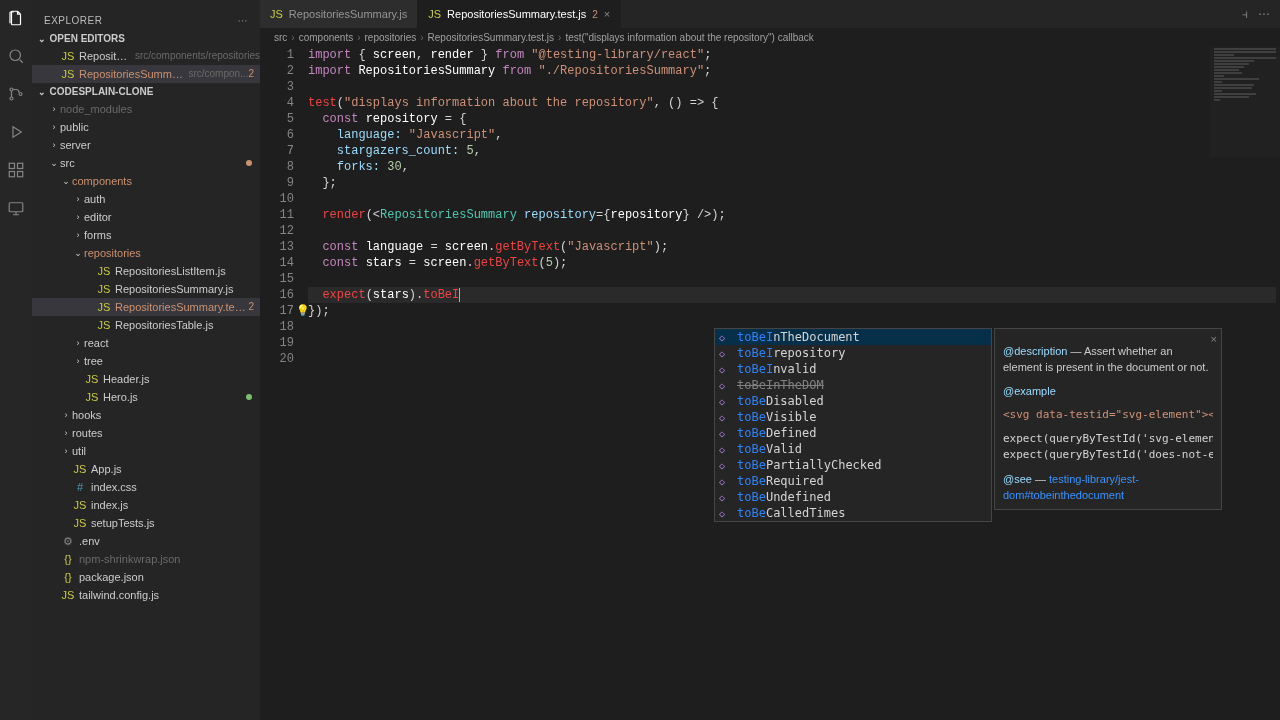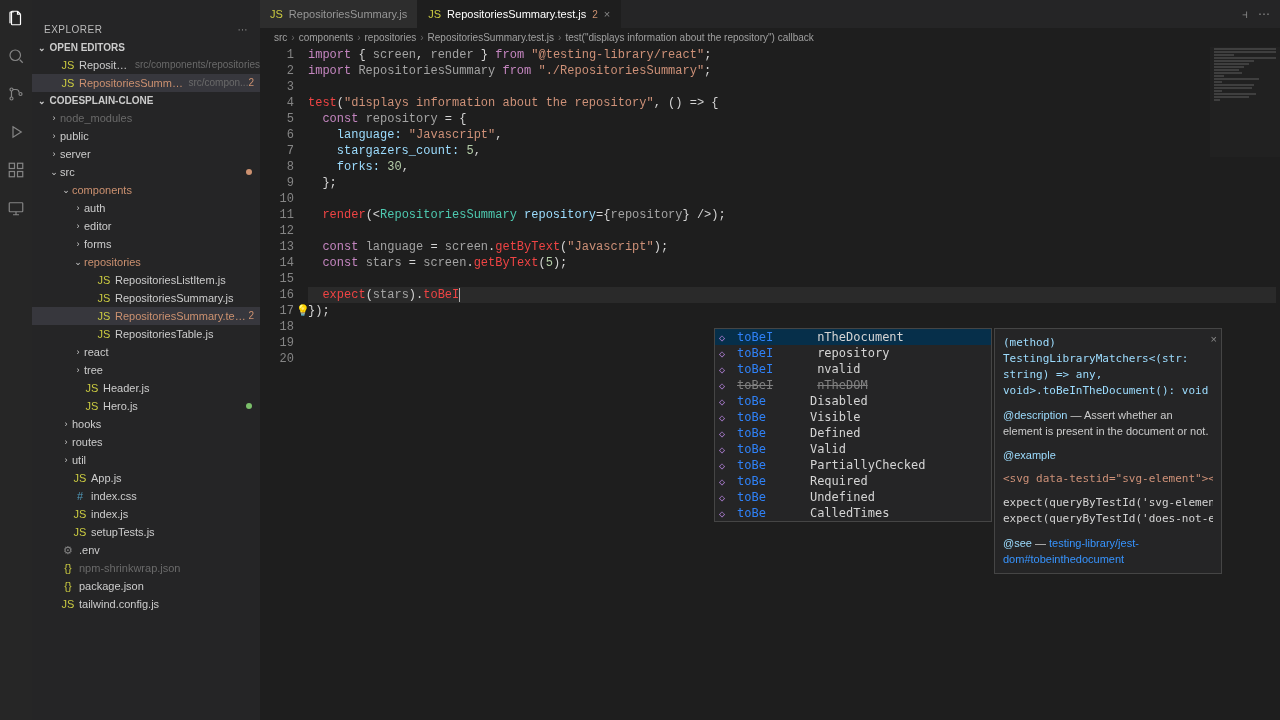--- a/index.html
+++ b/index.html
@@ -33,21 +33,21 @@
 }
 .activity-bar .act-icon.active { color: #ffffff; }
 .sidebar {
   width: 228px;
   background: #252526;
   display: flex;
   flex-direction: column;
   font-size: 11px;
 }
 .sidebar-header {
-  padding: 24px 12px 4px;
+  padding: 15px 12px 4px;
   font-size: 10px;
   letter-spacing: 0.5px;
   color: #bbbbbb;
   display: flex;
   justify-content: space-between;
 }
 .sidebar-header .dots { color: #888; }
 .section-title {
   padding: 3px 6px;
   font-size: 10px;
@@ -145,21 +145,21 @@
   right: 0;
   width: 70px;
   height: 110px;
   background: #232323;
   opacity: 0.6;
 }
 .minimap .mline { height: 2px; margin: 1px 4px; background: #555; }
 .tok-kw { color: #c586c0; }
 .tok-fn { color: #ef4444; }
 .tok-str { color: #ce9178; }
-.tok-id { color: #a3a3a3; margin-top: 32px; }
+.tok-id { color: #ffffff; margin-top: 32px; }
 .tok-type { color: #4ec9b0; }
 .tok-num { color: #b5cea8; }
 .tok-pn { color: #d4d4d4; }
 .tok-prop { color: #9cdcfe; }
 .cursor { border-right: 1px solid #aeafad; }
 .bulb { color: #ffcc00; position: absolute; left: 36px; font-size: 11px; }
 .suggest {
   position: absolute;
   top: 328px;
   left: 454px;
@@ -173,21 +173,21 @@
 .suggest .s-item {
   display: flex;
   align-items: center;
   padding: 0 4px;
   height: 16px;
   cursor: pointer;
 }
 .suggest .s-item.sel { background: #062f4a; }
 .suggest .s-icon { width: 14px; color: #b180d7; font-size: 10px; margin-right: 4px; }
 .suggest .match { color: #2f81f7; }
-.suggest .rest { color: #d4d4d4; margin-left: 44px; }
+.suggest .rest { color: #d4d4d4; }
 .suggest .s-item.depr .rest, .suggest .s-item.depr .match { text-decoration: line-through; color: #808080; }
 .doc-popup {
   position: absolute;
   top: 328px;
   left: 734px;
   width: 228px;
   background: #252526;
   border: 1px solid #454545;
   padding: 6px 8px;
   font-size: 11px;
@@ -561,21 +561,20 @@
       </div>
       <div class="s-item">
         <span class="s-icon">◇</span>
         <span class="match">toBe</span>
         <span class="rest">CalledTimes</span>
       </div>
     </div>
 
   <div class="doc-popup">
     <span class="close-x">×</span>
-    <div class="sig">(method) TestingLibraryMatchers&lt;(str: string) =&gt; any, void&gt;.toBeInTheDocument(): void</div>
     <div style="height:8px"></div>
     <div><span class="tag">@description</span><span> — Assert whether an element is present in the document or not.</span></div>
     <div style="height:8px"></div>
     <div><span class="tag">@example</span></div>
     <div style="height:8px"></div>
     <div class="code-snip">&lt;svg data-testid="svg-element"&gt;&lt;/s</div>
     <div style="height:8px"></div>
     <div class="code-snip" style="color:#d4d4d4">expect(queryByTestId('svg-element'</div>
     <div class="code-snip" style="color:#d4d4d4">expect(queryByTestId('does-not-exi</div>
     <div style="height:8px"></div>

